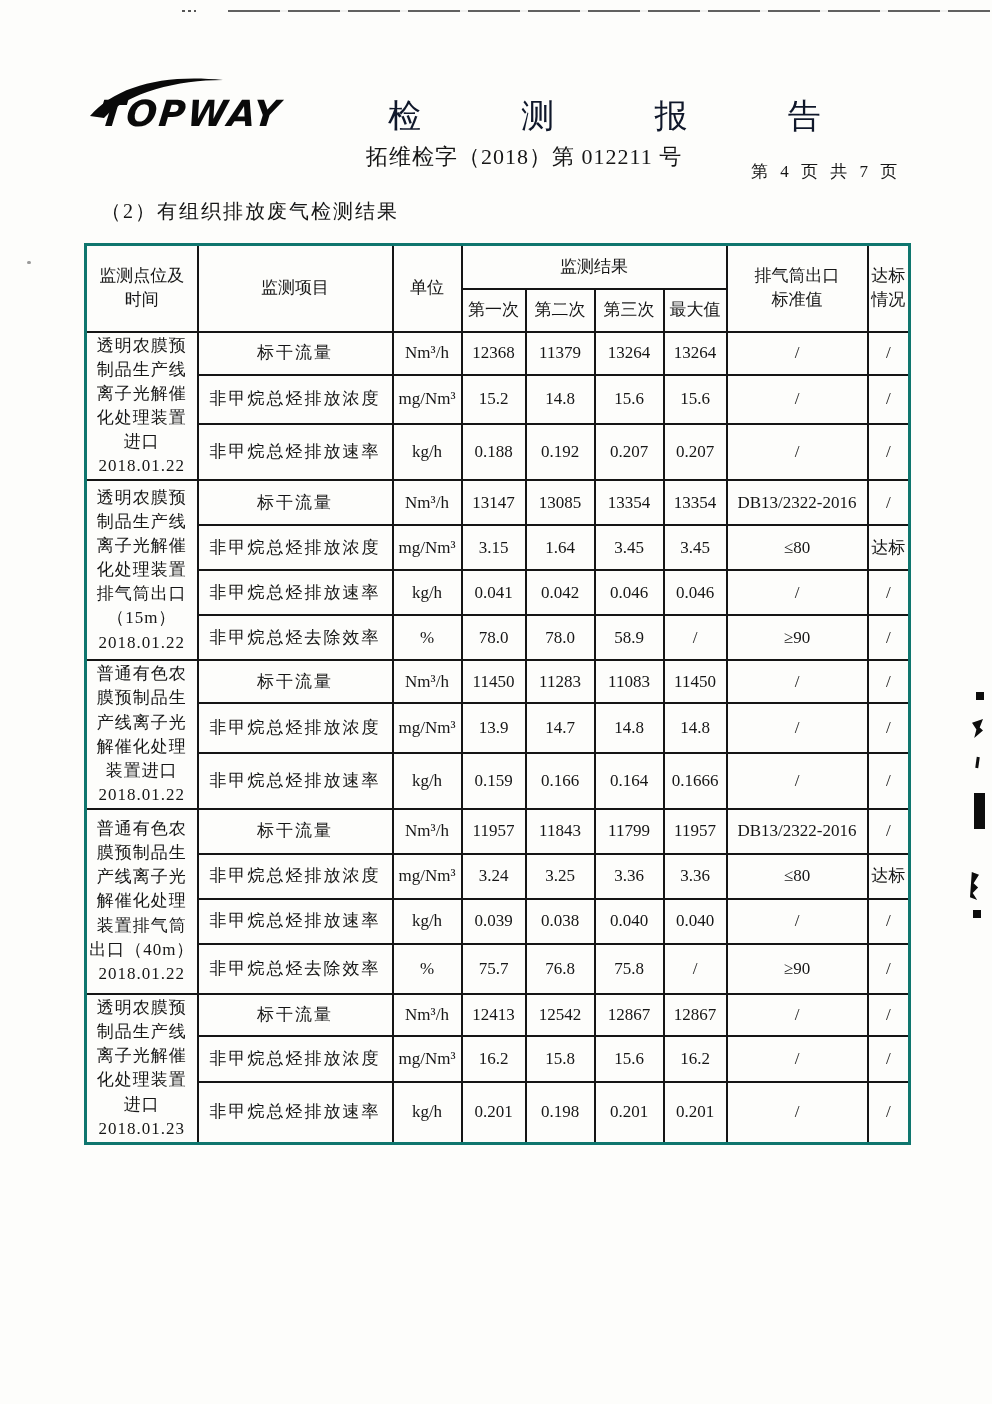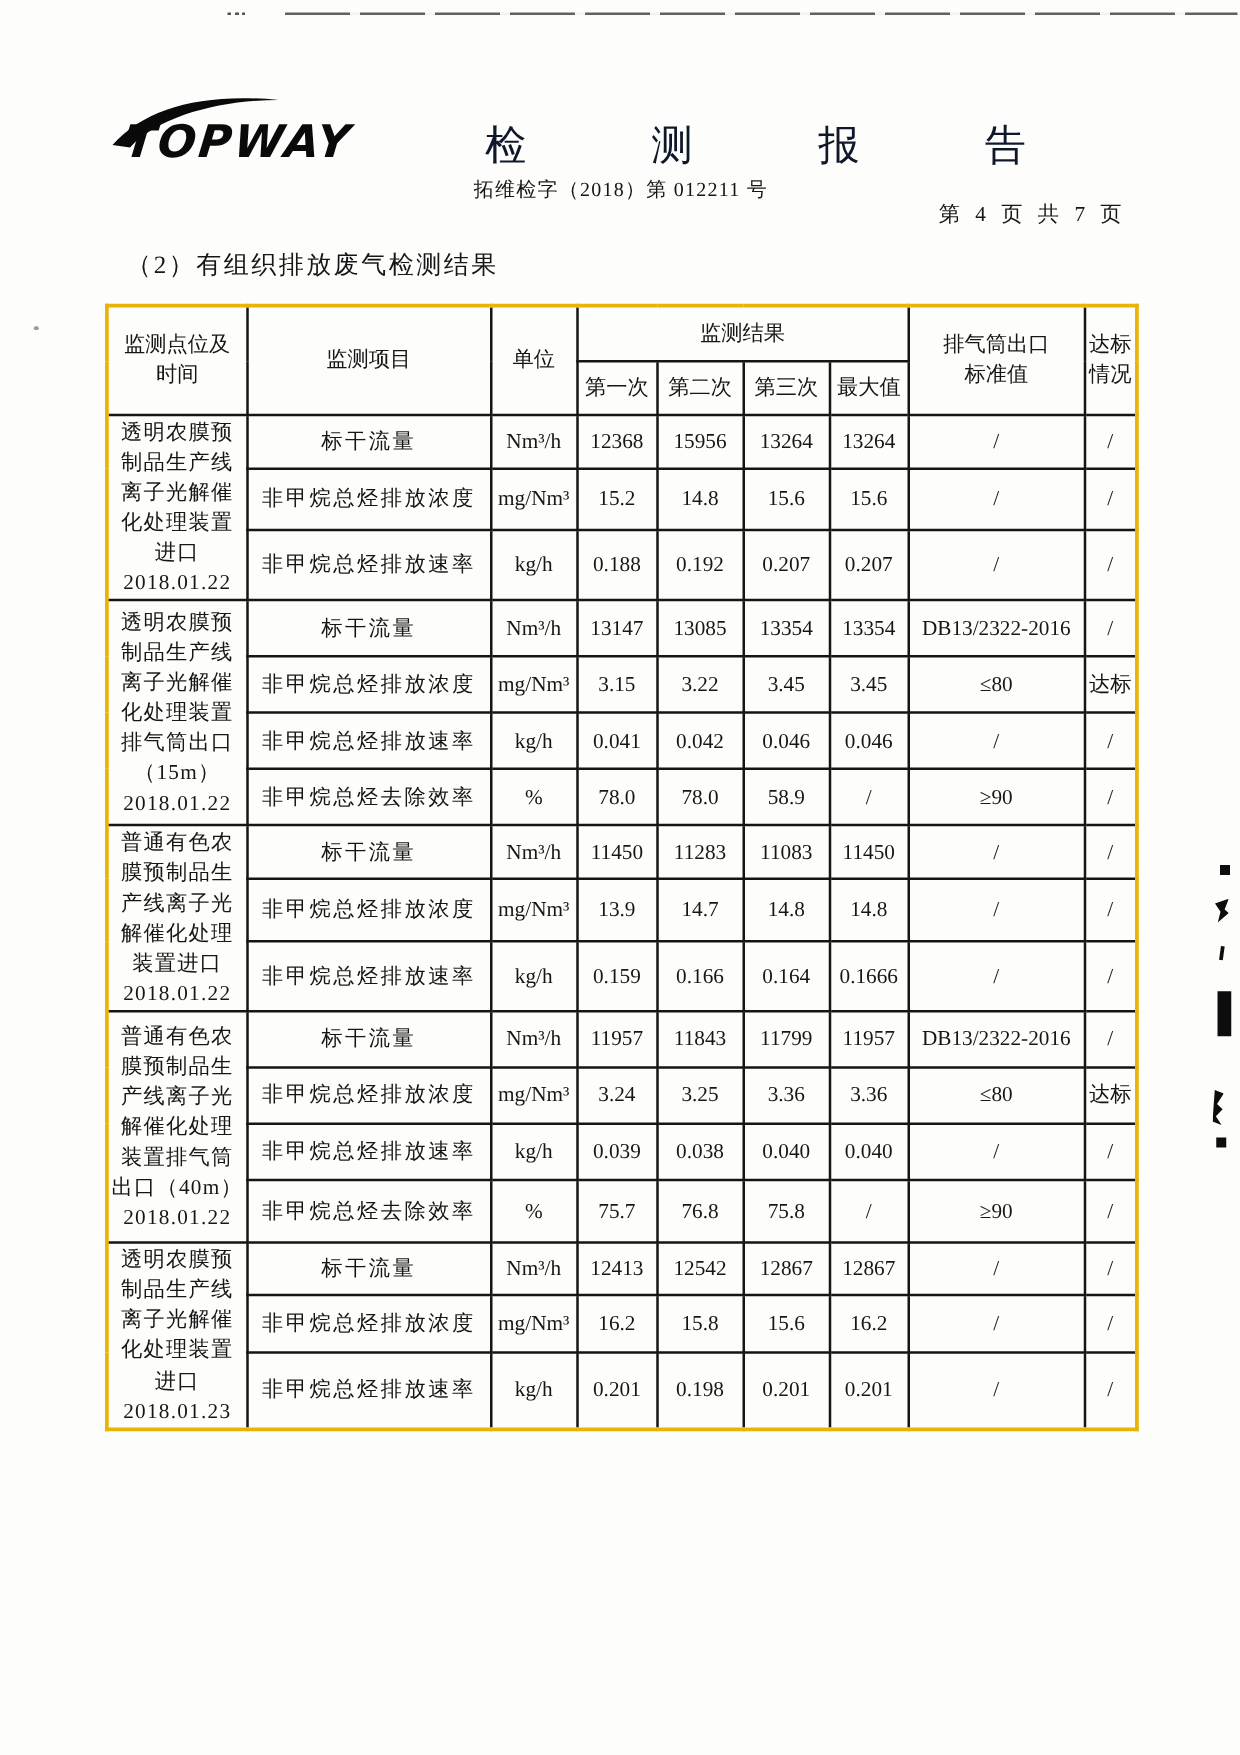--- a/index.html
+++ b/index.html
@@ -33,22 +33,22 @@
   .em6 { top: 910px; left: 973px; width: 8px;  height: 8px; }
 
   
   .logo { position: absolute; top: 76px; left: 88px; width: 205px; height: 60px; }
   .doc-title {
     position: absolute; top: 94px; left: 388px;
     font-size: 33px; letter-spacing: 46px; white-space: nowrap;
     color: #0f172a;
   }
   .report-no {
-    position: absolute; top: 142px; left: 379px;
-    font-size: 16px; letter-spacing: 1px; white-space: nowrap;
+    position: absolute; top: 142px; left: 366px;
+    font-size: 22px; letter-spacing: 1px; white-space: nowrap;
   }
   .page-indicator {
     position: absolute; top: 160px; left: 751px;
     font-size: 17px; letter-spacing: 4px; white-space: nowrap;
   }
   .section-heading {
     position: absolute; top: 198px; left: 101px;
     font-size: 20px; letter-spacing: 2px; white-space: nowrap;
   }
 
@@ -58,21 +58,21 @@
     width: 824px; height: 890px;
     border-collapse: collapse; table-layout: fixed;
   }
   table.results th, table.results td {
     border: 2px solid #151515;
     text-align: center; vertical-align: middle;
     font-size: 17px; font-weight: normal;
     white-space: pre-line; line-height: 1.42;
     padding: 1px 2px; overflow: hidden;
   }
-  table.results { border: 3px solid #eab308; }
+  table.results { border: 3px solid #0f766e; }
   table.results .hrow1 { height: 44px; }
   table.results .hrow2 { height: 43px; }
   .point-cell { font-size: 17px; line-height: 1.44; letter-spacing: 1px; }
   .item-cell  { letter-spacing: 2px; }
   .std-cell   { letter-spacing: 0; }
 </style>
 </head>
 <body>
 
 <div class="page">
@@ -134,21 +134,21 @@
         <tr style="height: 42px;">
           <td class="point-cell" rowspan="3">透明农膜预
 制品生产线
 离子光解催
 化处理装置
 进口
 2018.01.22</td>
           <td class="item-cell">标干流量</td>
           <td>Nm³/h</td>
           <td>12368</td>
-          <td>15956</td>
+          <td>11379</td>
           <td>13264</td>
           <td>13264</td>
           <td class="std-cell">/</td>
           <td>/</td>
         </tr>
         <tr style="height: 48px;">
           <td class="item-cell">非甲烷总烃排放浓度</td>
           <td>mg/Nm³</td>
           <td>15.2</td>
           <td>14.8</td>
@@ -181,21 +181,21 @@
           <td>13085</td>
           <td>13354</td>
           <td>13354</td>
           <td class="std-cell">DB13/2322-2016</td>
           <td>/</td>
         </tr>
         <tr style="height: 45px;">
           <td class="item-cell">非甲烷总烃排放浓度</td>
           <td>mg/Nm³</td>
           <td>3.15</td>
-          <td>3.22</td>
+          <td>1.64</td>
           <td>3.45</td>
           <td>3.45</td>
           <td class="std-cell">≤80</td>
           <td>达标</td>
         </tr>
         <tr style="height: 45px;">
           <td class="item-cell">非甲烷总烃排放速率</td>
           <td>kg/h</td>
           <td>0.041</td>
           <td>0.042</td>

